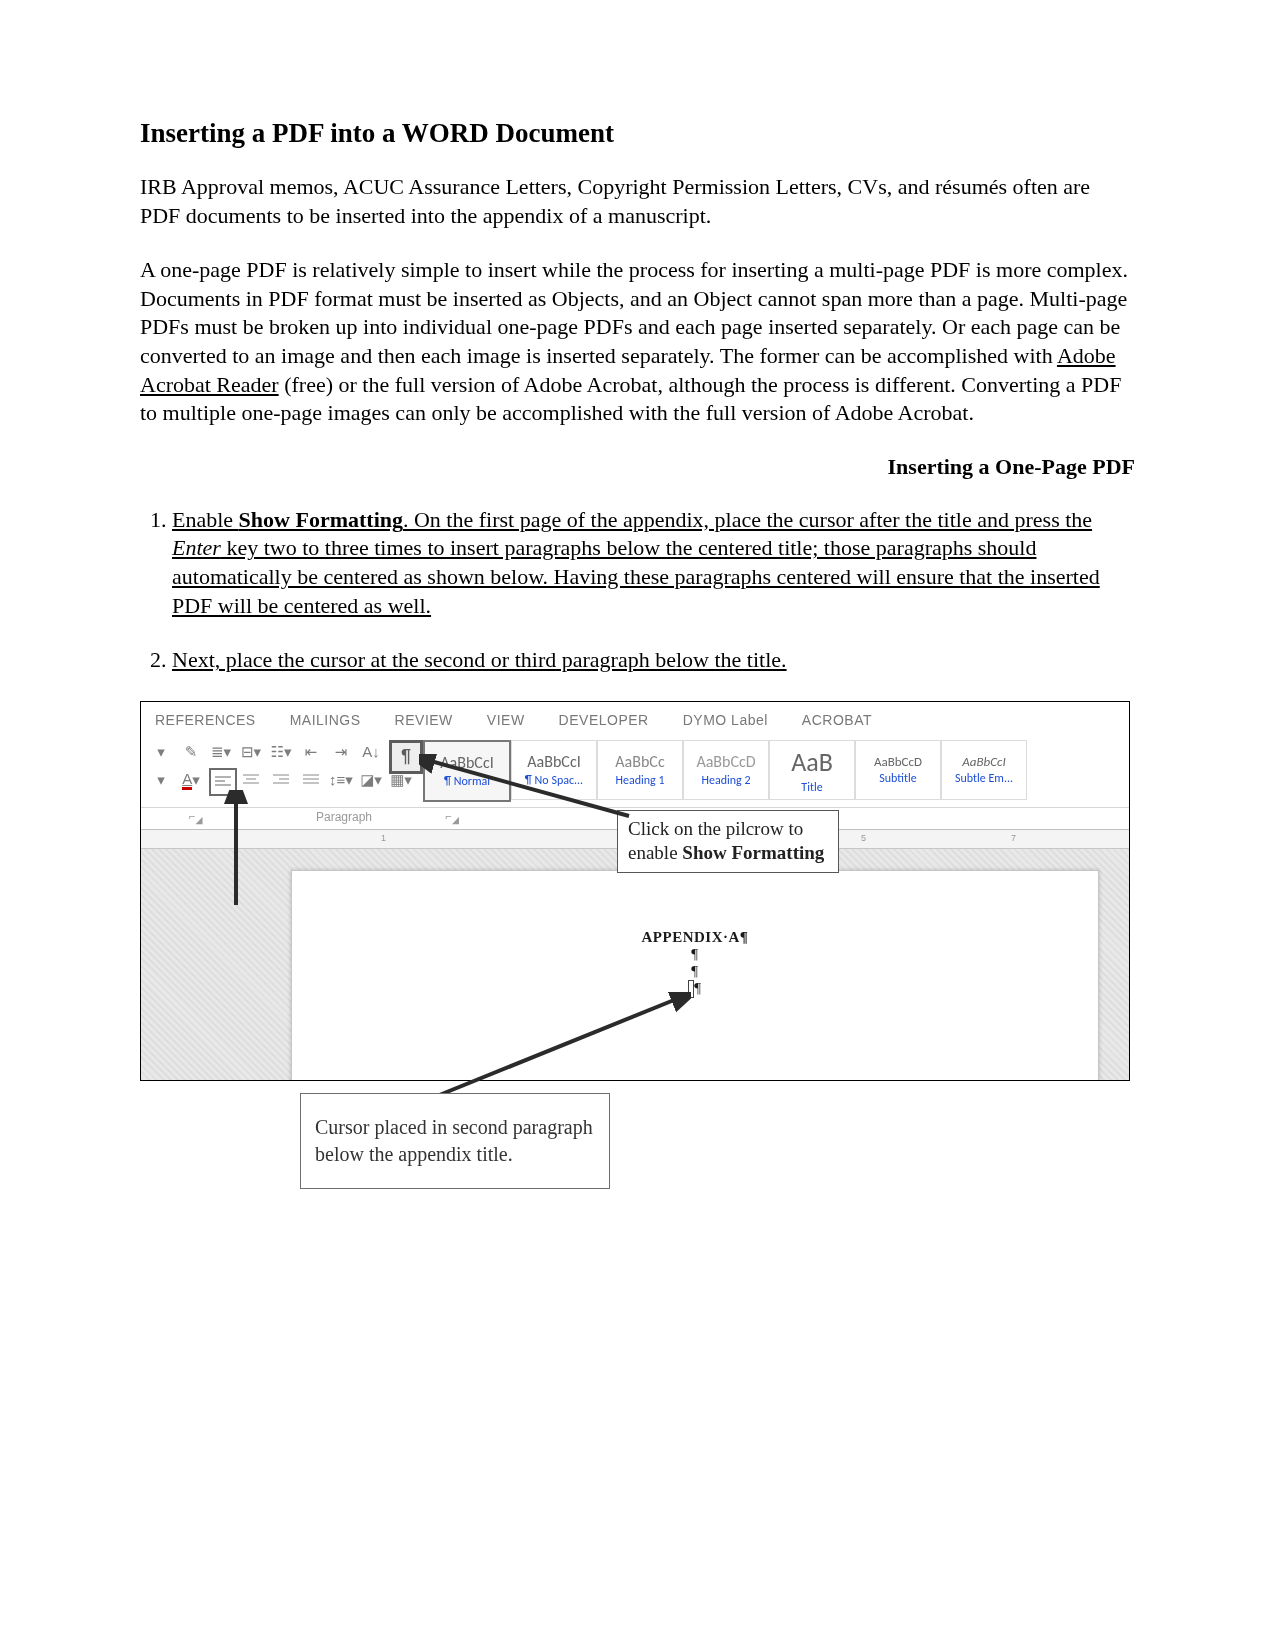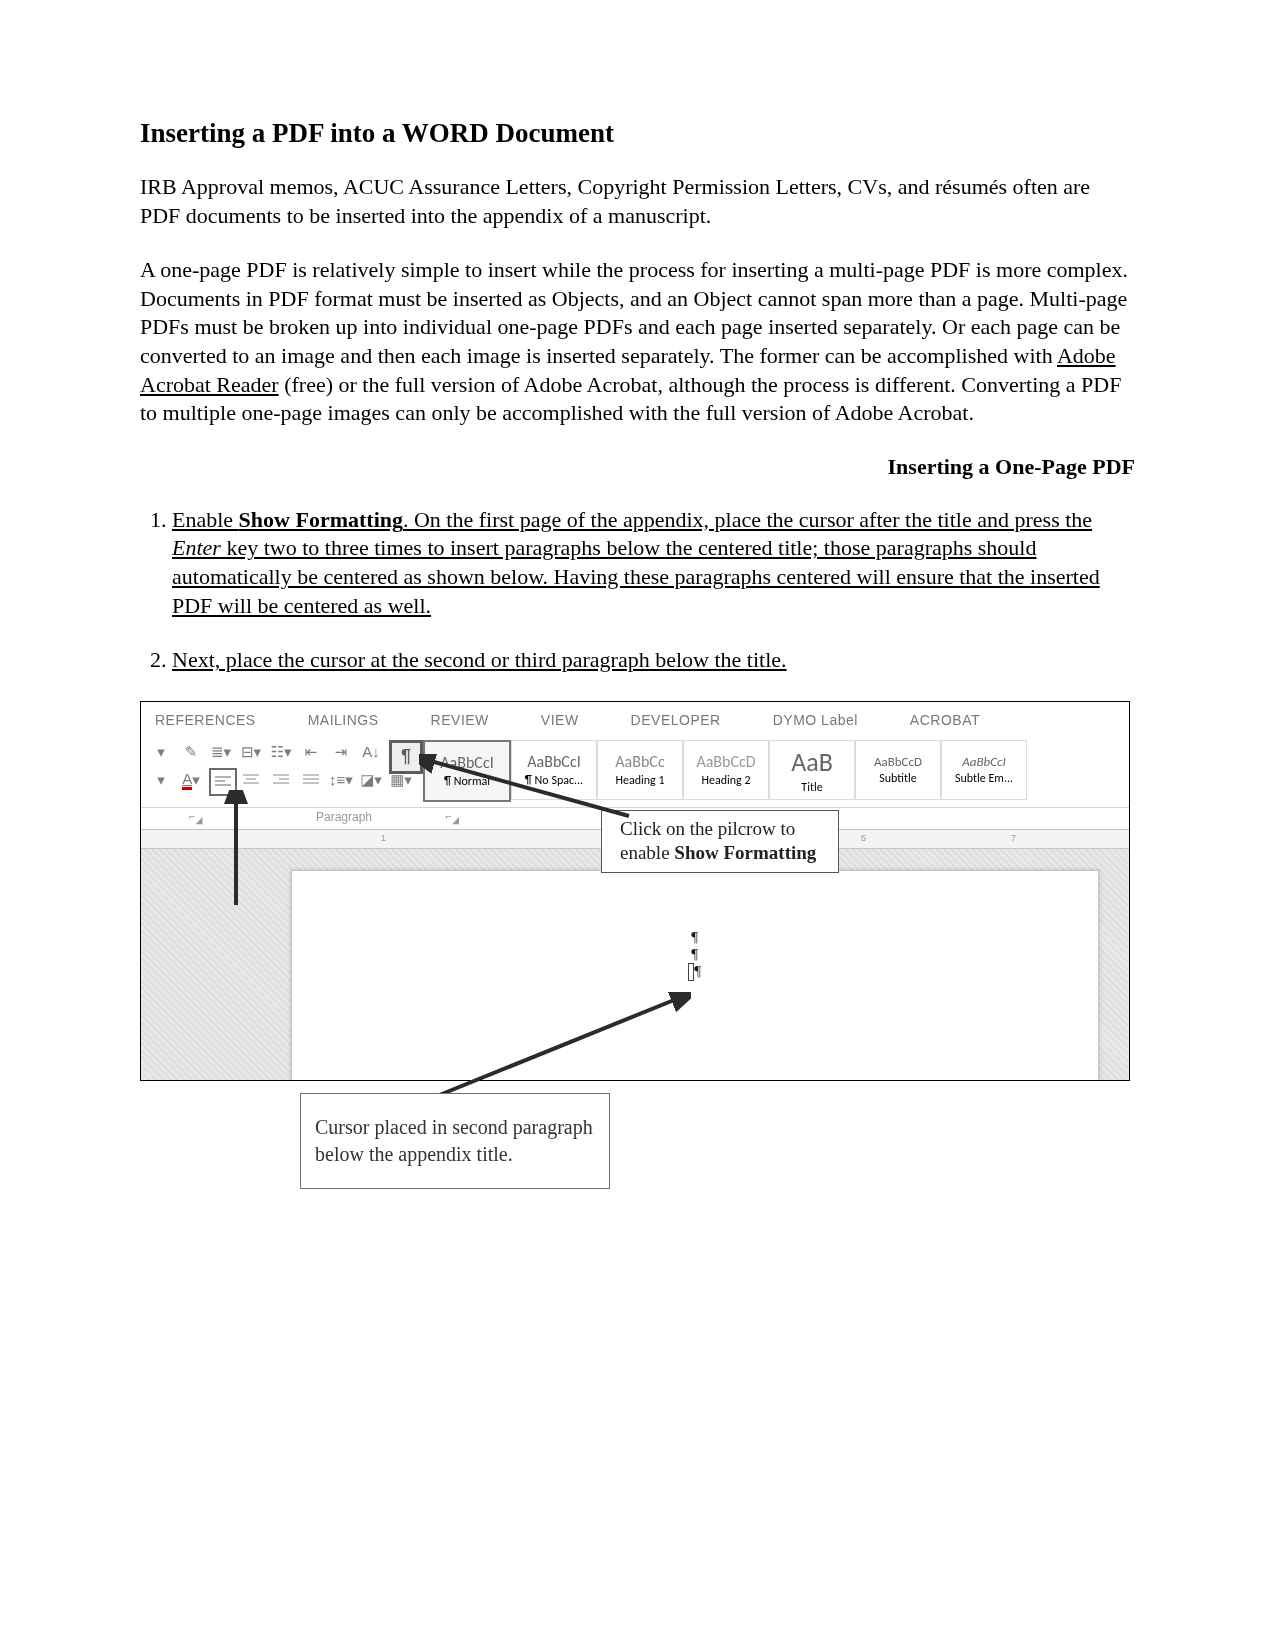--- a/index.html
+++ b/index.html
@@ -48,21 +48,21 @@
     height:380px;
     margin-left:0;
     box-sizing:border-box;
     background:#fff;
     font-family:"Segoe UI",Arial,sans-serif;
     font-size:14px;
     overflow:visible;
   }
   .ribbon-tabs{
     display:flex;
-    gap:52px;
+    gap:34px;
     padding:10px 14px 6px 14px;
     color:#787878;
     font-size:14px;
     letter-spacing:0.5px;
   }
   .ribbon-body{
     display:flex;
     padding:6px 8px 2px 8px;
     border-bottom:1px solid #d6d6d6;
     height:74px;
@@ -97,21 +97,21 @@
   .styleitem{
     border:1px solid #dcdcdc;
     width:84px;
     height:58px;
     display:flex;flex-direction:column;align-items:center;justify-content:center;
     font-family:"Calibri",Arial,sans-serif;
   }
   .styleitem.sel{border:2px solid #777;background:#f6f6f6}
   .sprev{color:#666;font-size:16px}
   .sprev.big{font-size:26px;color:#666}
-  .sname{font-size:12px;color:#000000;margin-top:2px}
+  .sname{font-size:12px;color:#1d4ed8;margin-top:2px}
   .group-labels{
     display:flex;
     font-size:12px;color:#9a9a9a;
     padding:2px 8px 4px 8px;
   }
   .grplbl{width:260px;text-align:center}
   .grplbl2{flex:1;text-align:center}
   
   .docspace{
     background:#e8e8e8;
@@ -151,21 +151,21 @@
   .cursorblock{
     display:inline-block;
     width:4px;height:16px;border:1px solid #444;background:#fff;
     vertical-align:middle;
   }
   
   .callout{
     position:absolute;
     background:#fff;
     border:1px solid #555;
-    padding:6px 18px;
+    padding:6px 10px;
     font-family:"Times New Roman",serif;
     font-size:19px;
     color:#222;
     line-height:1.3;
   }
   .arrow{position:absolute;pointer-events:none}
   
   .outcall{
     position:absolute;
     left:160px;
@@ -302,20 +302,21 @@
   </div>
 
   <div class="docspace">
     <div class="ruler">
       <span style="left:240px">1</span>
       <span style="left:720px">5</span>
       <span style="left:870px">7</span>
     </div>
     <div class="pagewhite">
       <div class="doccontent">
+        <div>APPENDIX·A¶</div>
         <div class="pil">¶</div>
         <div class="pil"><span>¶</span></div>
         <div><span class="cursorblock"></span><span class="pil">¶</span></div>
       </div>
     </div>
   </div>
 
   <div class="callout" style="right:290px;top:108px;width:200px">
     <span>Click on the pilcrow to</span><br>
     <span>enable </span><span class="bold">Show Formatting</span>

